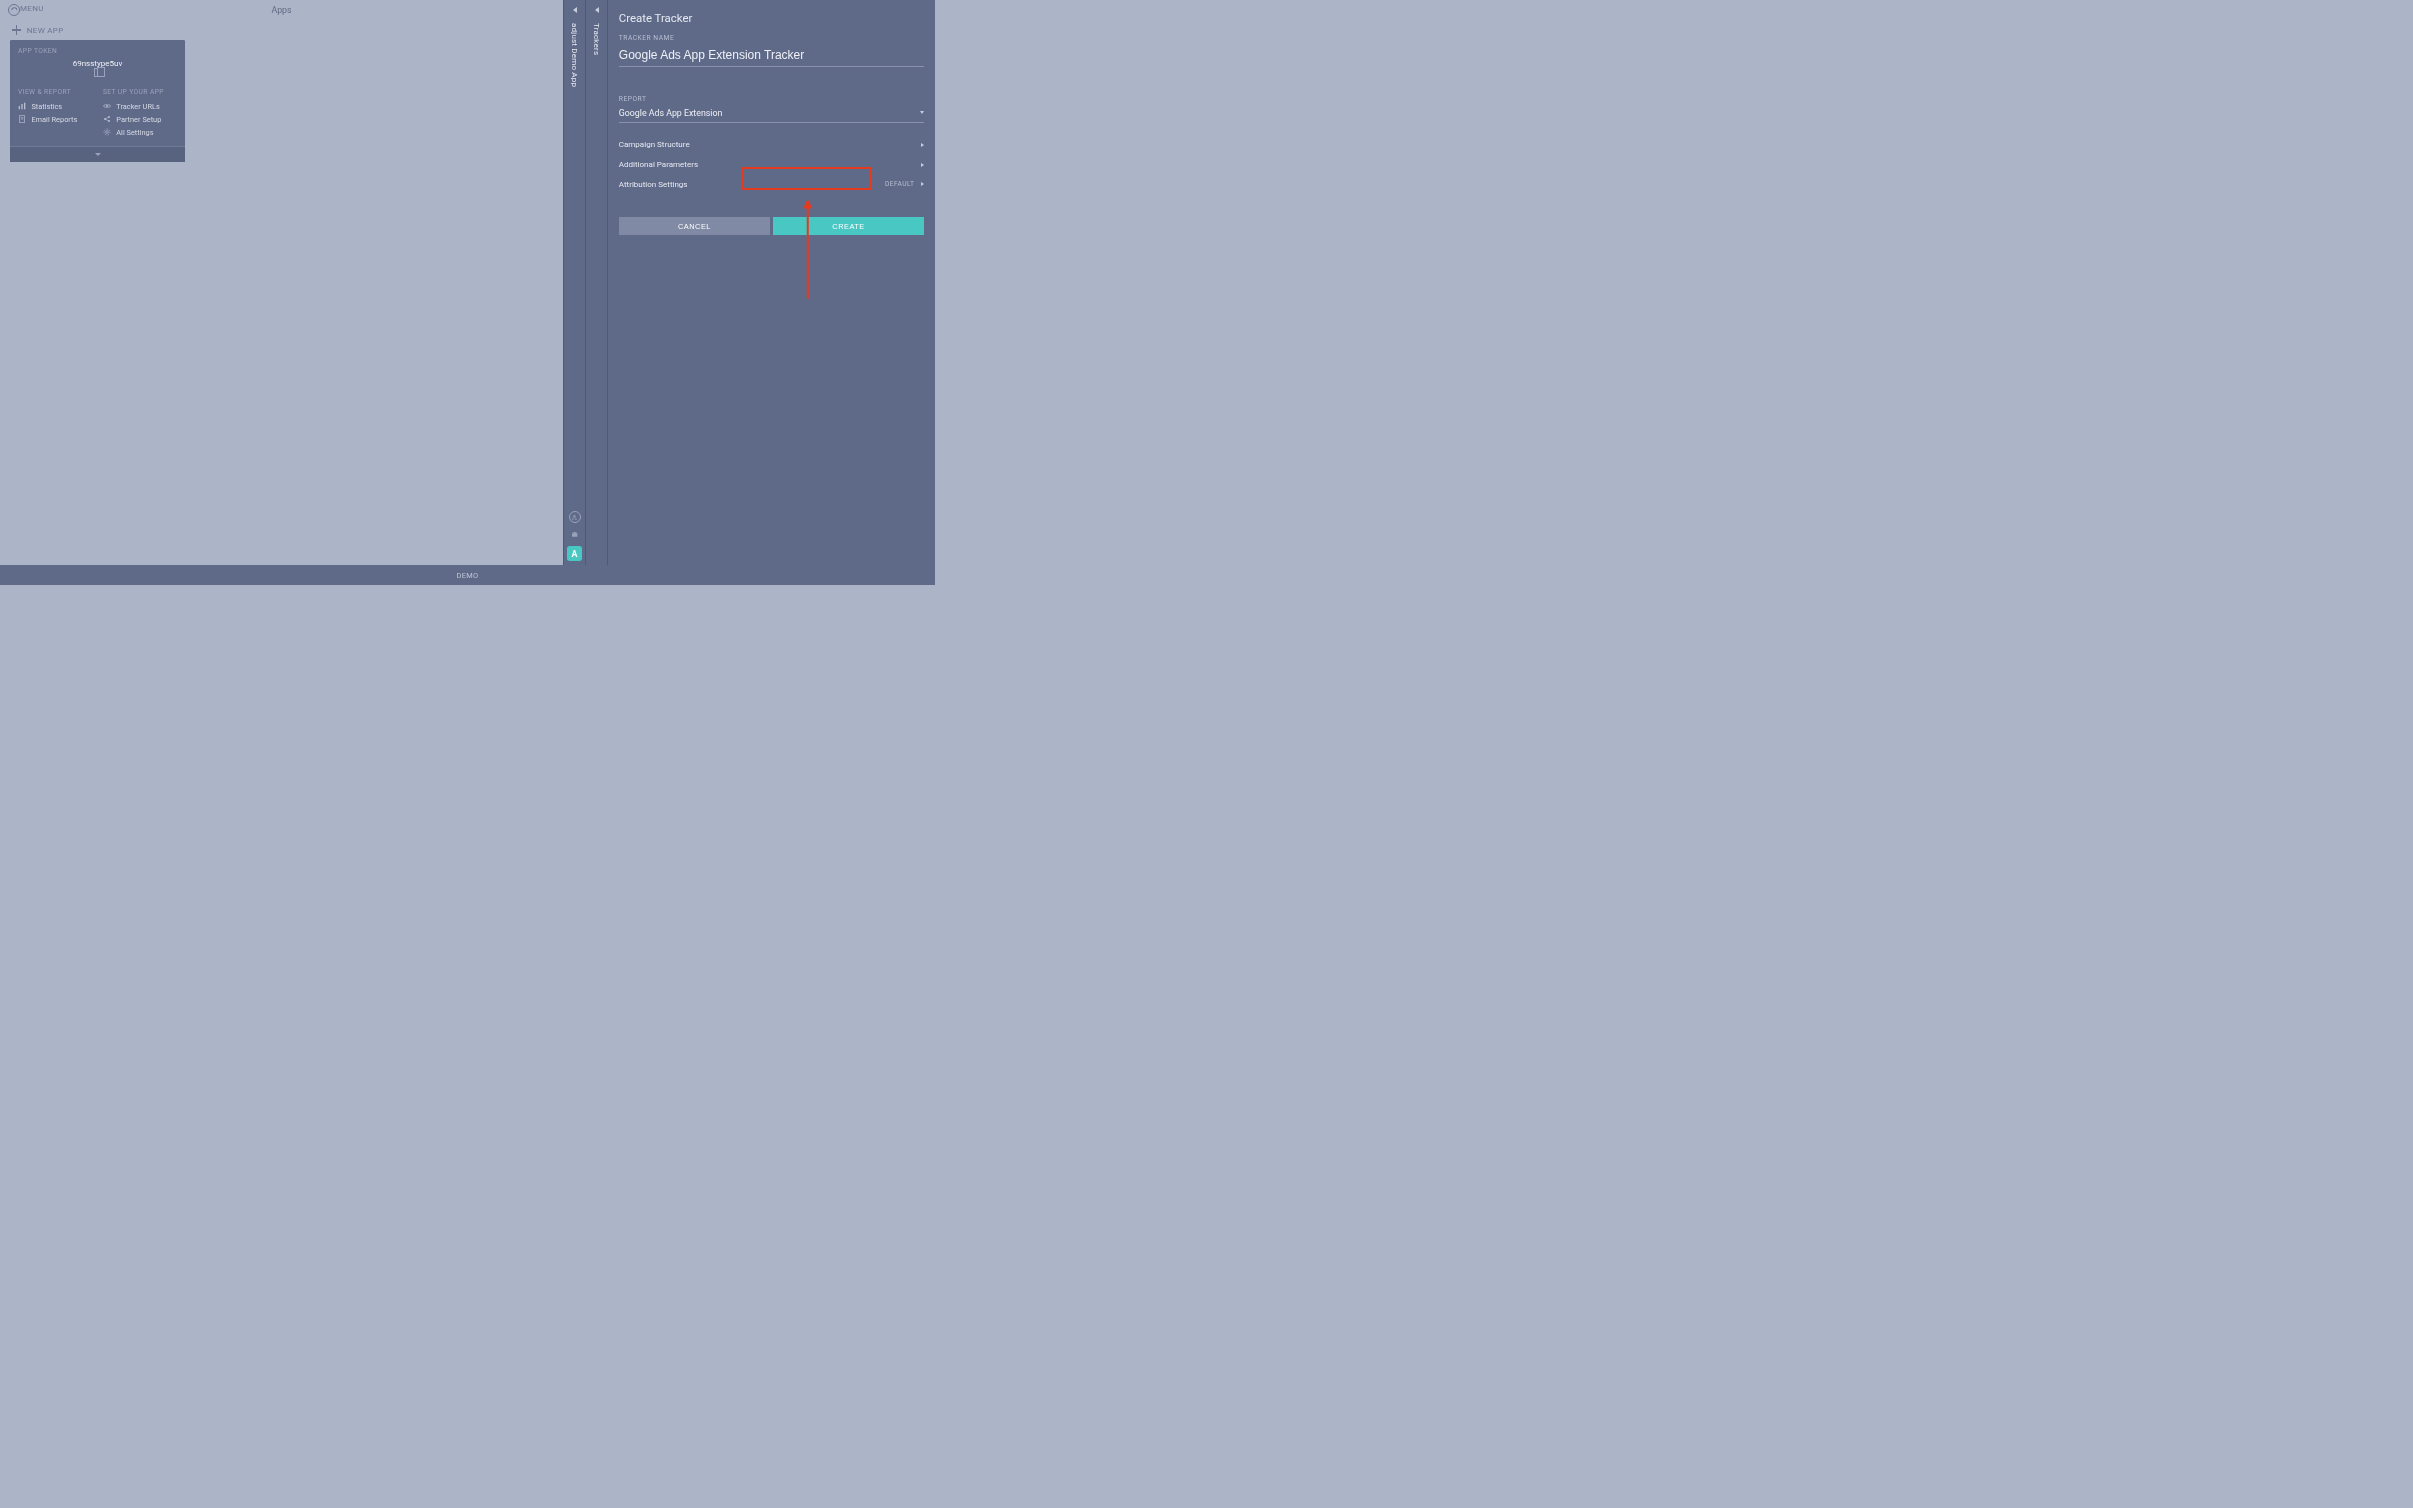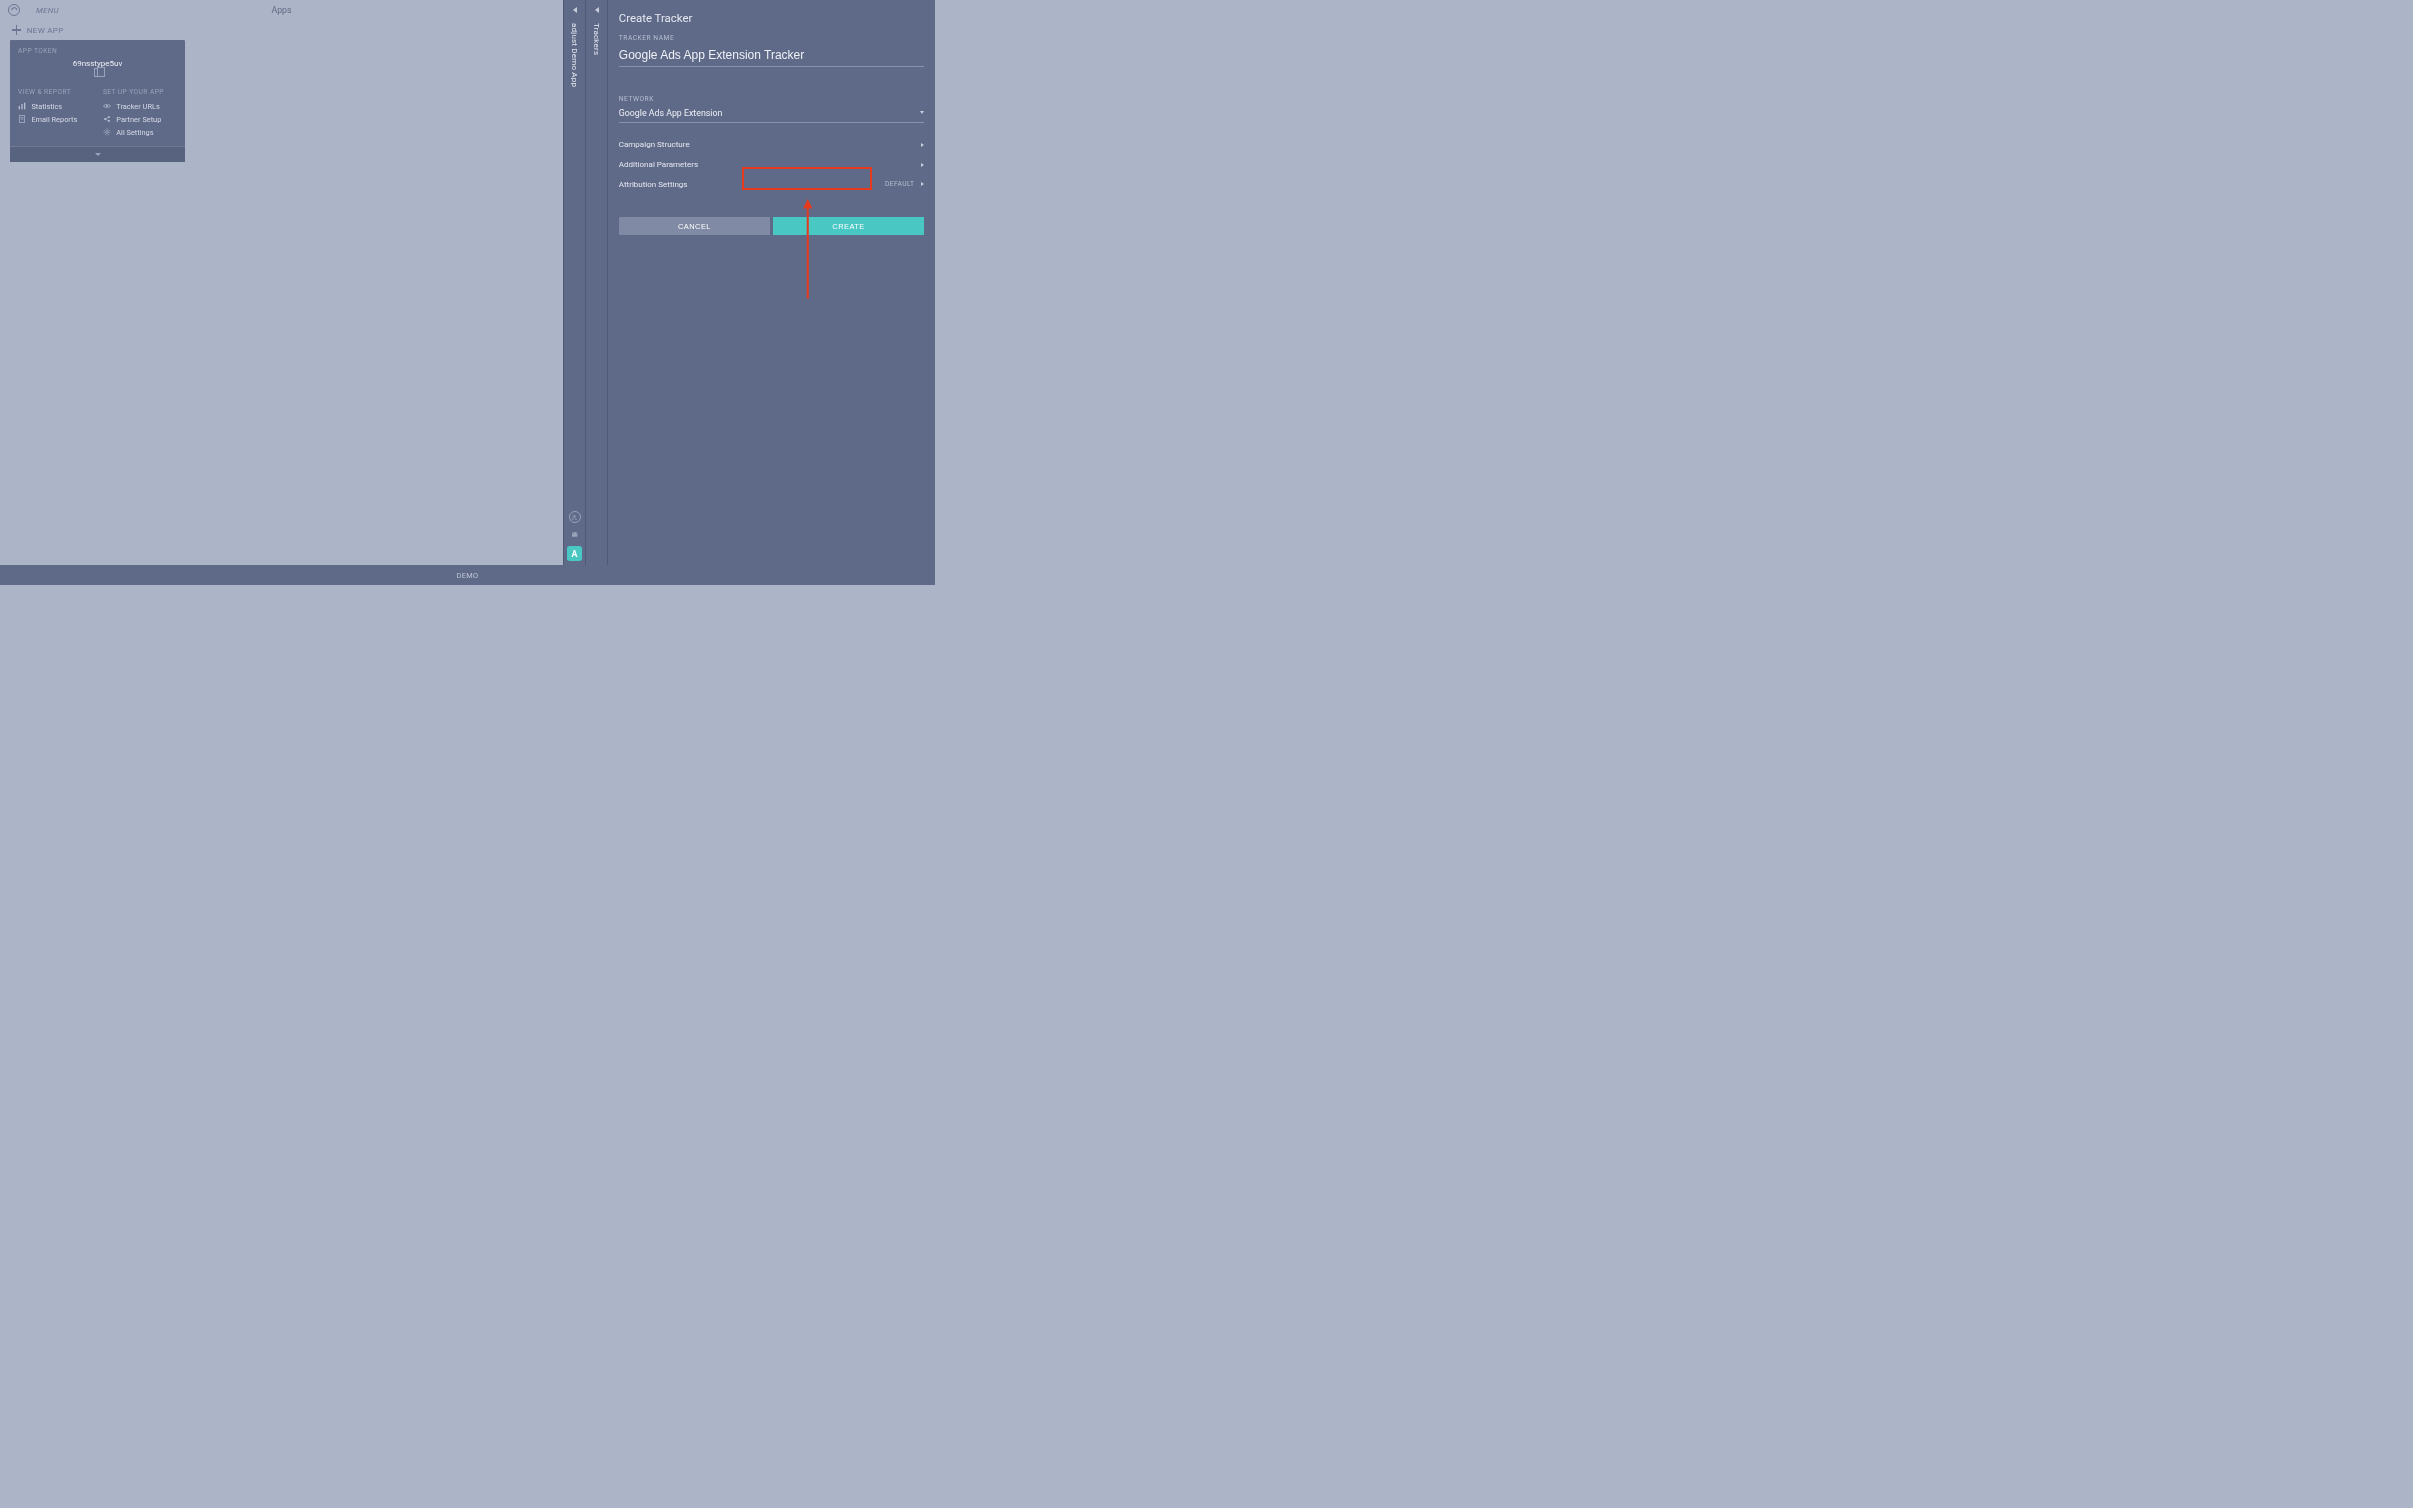--- a/index.html
+++ b/index.html
@@ -24,27 +24,26 @@
   }
   .top-bar {
     height: 20px;
     display: flex;
     align-items: center;
     padding: 0 8px;
     position: relative;
   }
   .menu-btn {
     display: flex;
-    align-items: center;
-    gap: 16px;
+    align-items: flex-start;
+    gap: 0;
     color: #6c7693;
     font-size: 8px;
     letter-spacing: 0.3px;
     cursor: pointer;
-    font-style: italic;
   }
   .menu-icon-circle {
     width: 12px; height: 12px;
     border: 1.3px solid #6c7693;
     border-radius: 50%;
     display: flex; align-items: center; justify-content: center;
   }
   .apps-title {
     position: absolute;
     left: 50%;
@@ -424,21 +423,21 @@
     <div class="collapse-tri"></div>
     <div class="vtext">Trackers</div>
   </div>
 
   <div class="panel">
     <div class="panel-title">Create Tracker</div>
 
     <div class="field-label">TRACKER NAME</div>
     <input class="text-input" value="Google Ads App Extension Tracker" style="">
 
-    <div class="field-label">NETWORK</div>
+    <div class="field-label">REPORT</div>
     <div class="select-row">
       <span class="val">Google Ads App Extension</span>
       <span class="tri-down"></span>
     </div>
 
     <div class="expand-row">
       <span>Campaign Structure</span>
       <span class="tri-right"></span>
     </div>
     <div class="expand-row">

